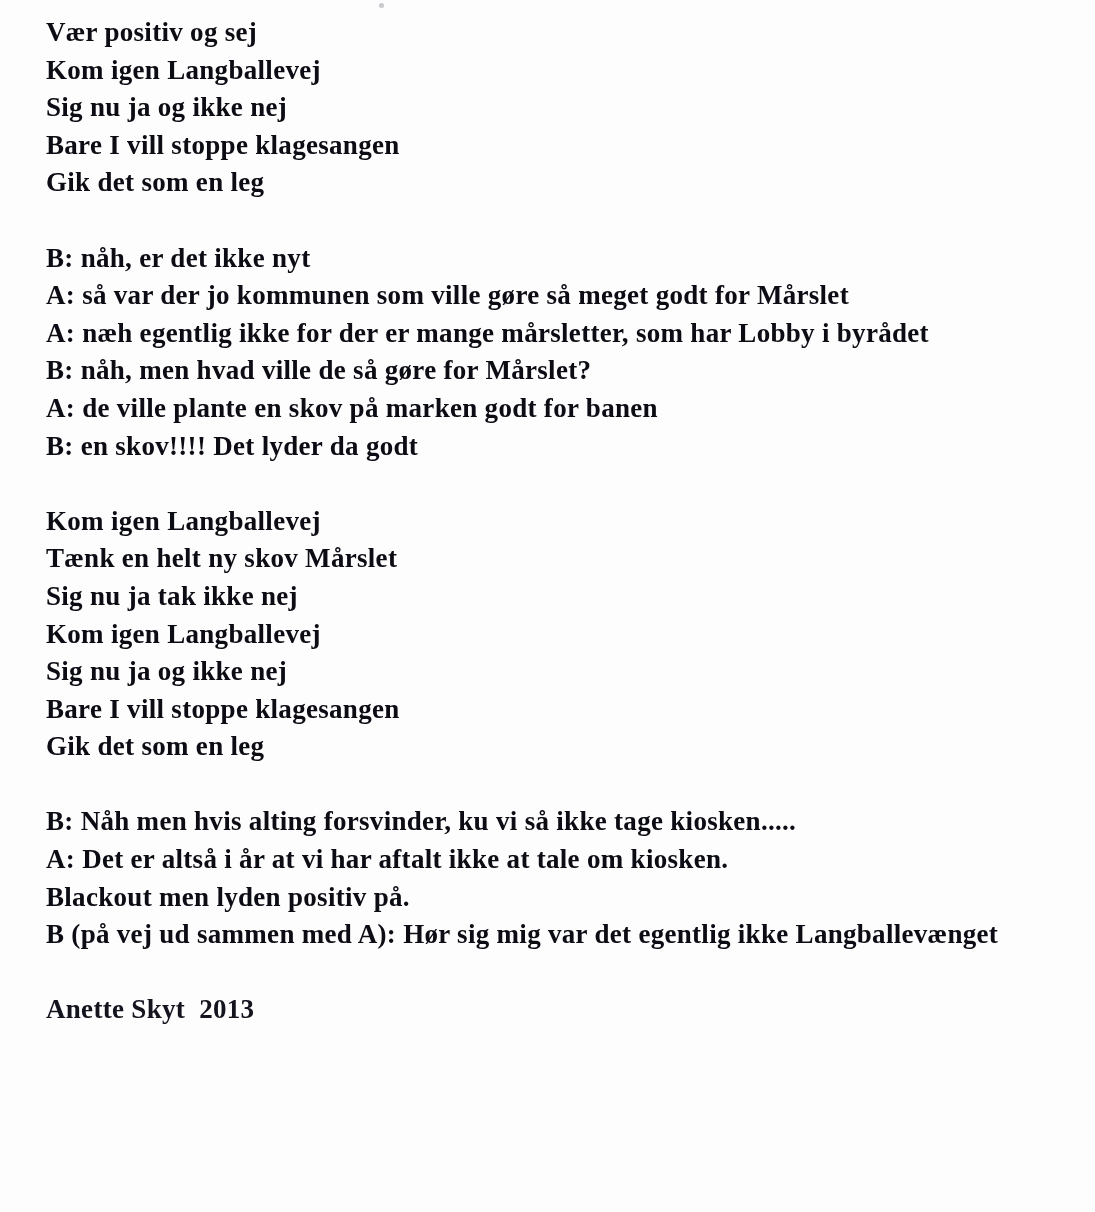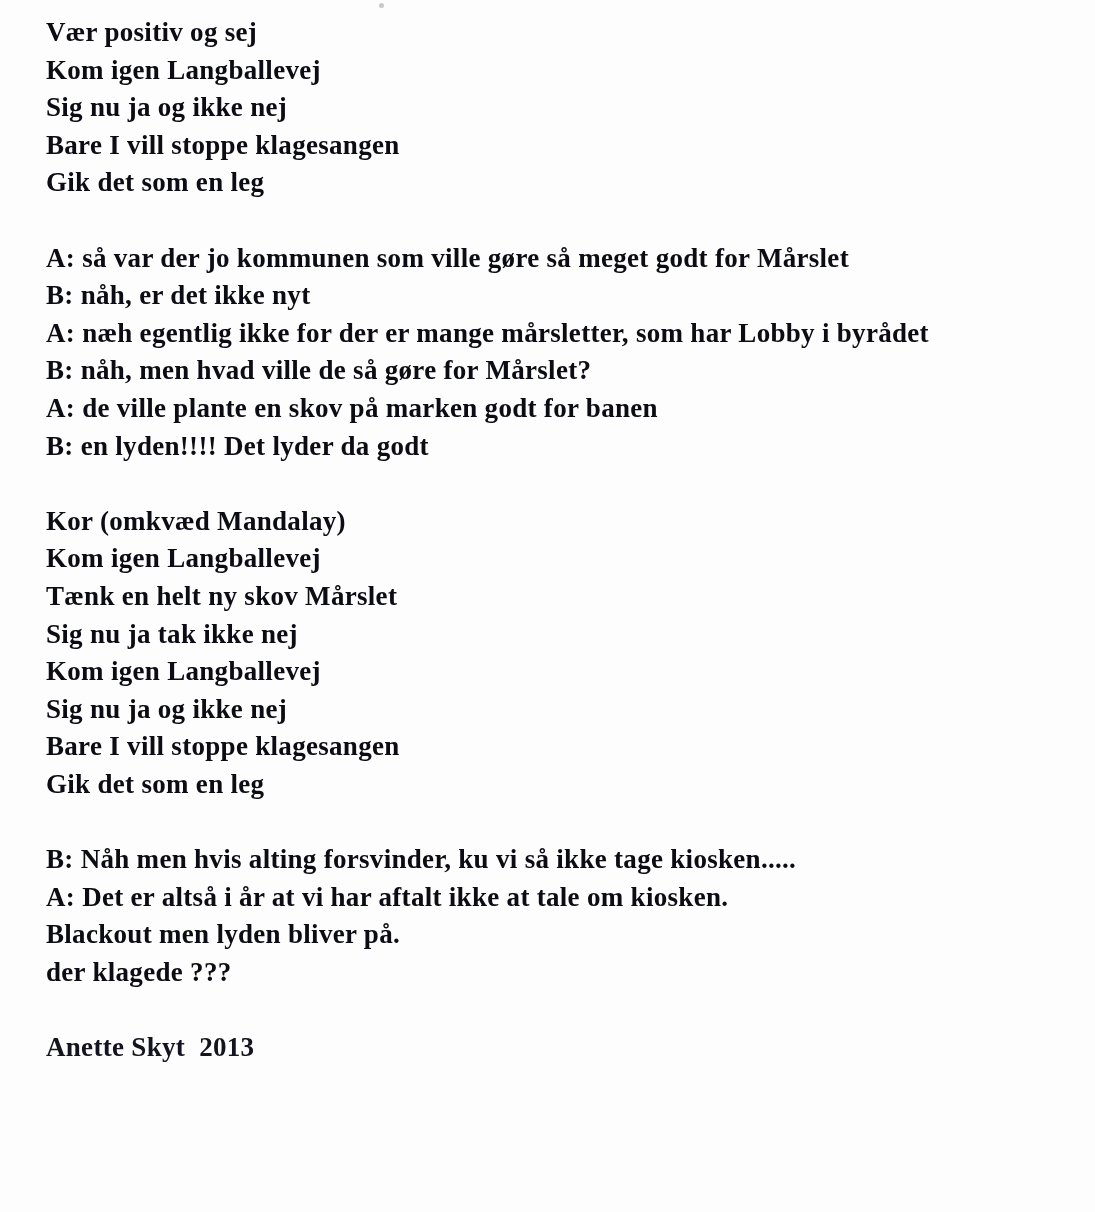--- a/index.html
+++ b/index.html
@@ -51,38 +51,37 @@
   <span class="speck"></span>
   <div class="text-block" id="lyrics-host">
       <div class="stanza">
         <div class="line">Vær positiv og sej</div>
         <div class="line">Kom igen Langballevej</div>
         <div class="line">Sig nu ja og ikke nej</div>
         <div class="line">Bare I vill stoppe klagesangen</div>
         <div class="line">Gik det som en leg</div>
       </div>
       <div class="stanza">
+        <div class="line">B: nåh, er det ikke nyt</div>
         <div class="line">A: så var der jo kommunen som ville gøre så meget godt for Mårslet</div>
-        <div class="line">B: nåh, er det ikke nyt</div>
         <div class="line">A: næh egentlig ikke for der er mange mårsletter, som har Lobby i byrådet</div>
         <div class="line">B: nåh, men hvad ville de så gøre for Mårslet?</div>
         <div class="line">A: de ville plante en skov på marken godt for banen</div>
-        <div class="line">B: en lyden!!!! Det lyder da godt</div>
+        <div class="line">B: en skov!!!! Det lyder da godt</div>
       </div>
       <div class="stanza">
-        <div class="line">Kor (omkvæd Mandalay)</div>
         <div class="line">Kom igen Langballevej</div>
         <div class="line">Tænk en helt ny skov Mårslet</div>
         <div class="line">Sig nu ja tak ikke nej</div>
         <div class="line">Kom igen Langballevej</div>
         <div class="line">Sig nu ja og ikke nej</div>
         <div class="line">Bare I vill stoppe klagesangen</div>
         <div class="line">Gik det som en leg</div>
       </div>
       <div class="stanza">
         <div class="line">B: Nåh men hvis alting forsvinder, ku vi så ikke tage kiosken.....</div>
         <div class="line">A: Det er altså i år at vi har aftalt ikke at tale om kiosken.</div>
-        <div class="line">Blackout men lyden bliver på.</div>
-        <div class="line">der klagede ???</div>
+        <div class="line">Blackout men lyden positiv på.</div>
+        <div class="line">B (på vej ud sammen med A): Hør sig mig var det egentlig ikke Langballevænget</div>
       </div>
       <div class="line footer-line">Anette Skyt  2013</div>
     </div>
 </div>
 
 </body></html>

